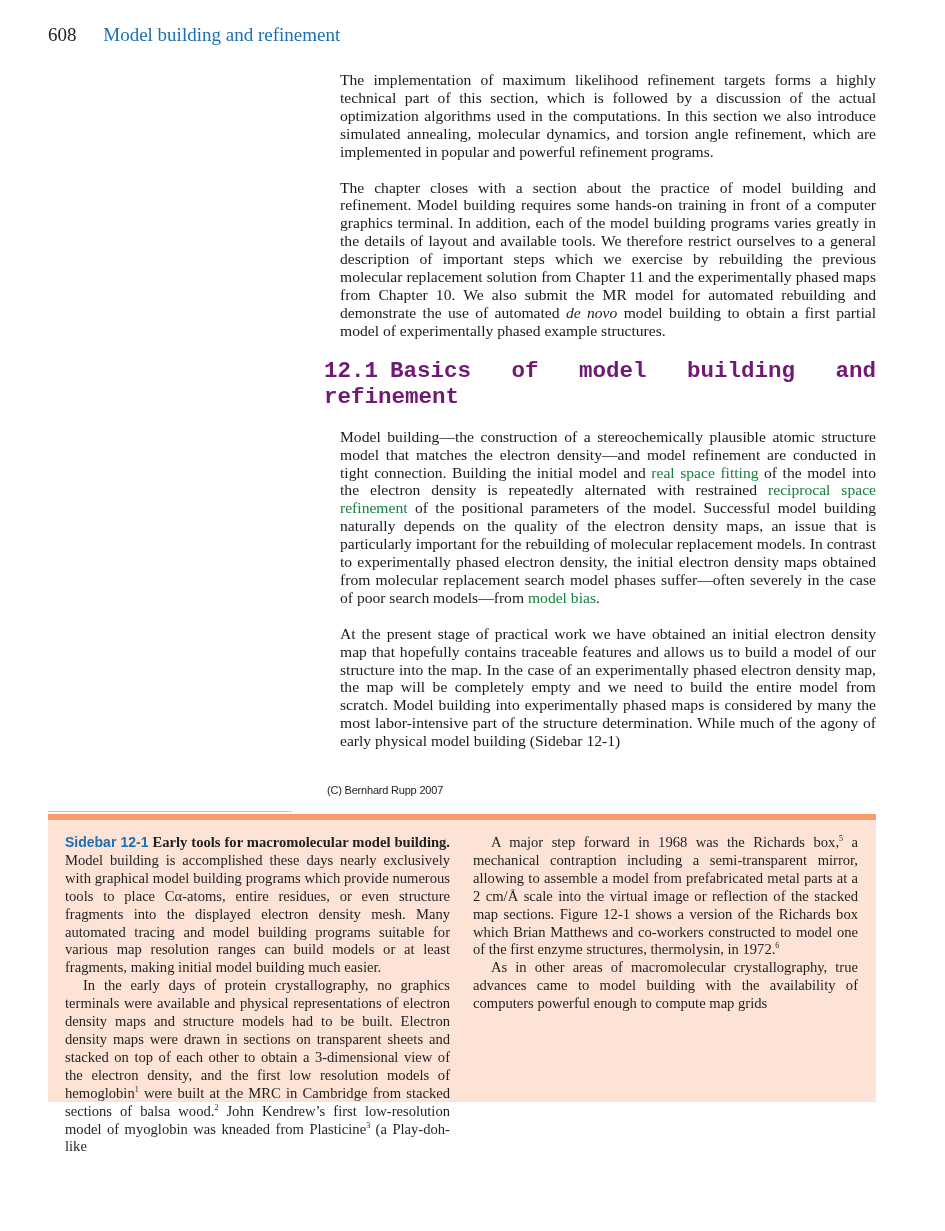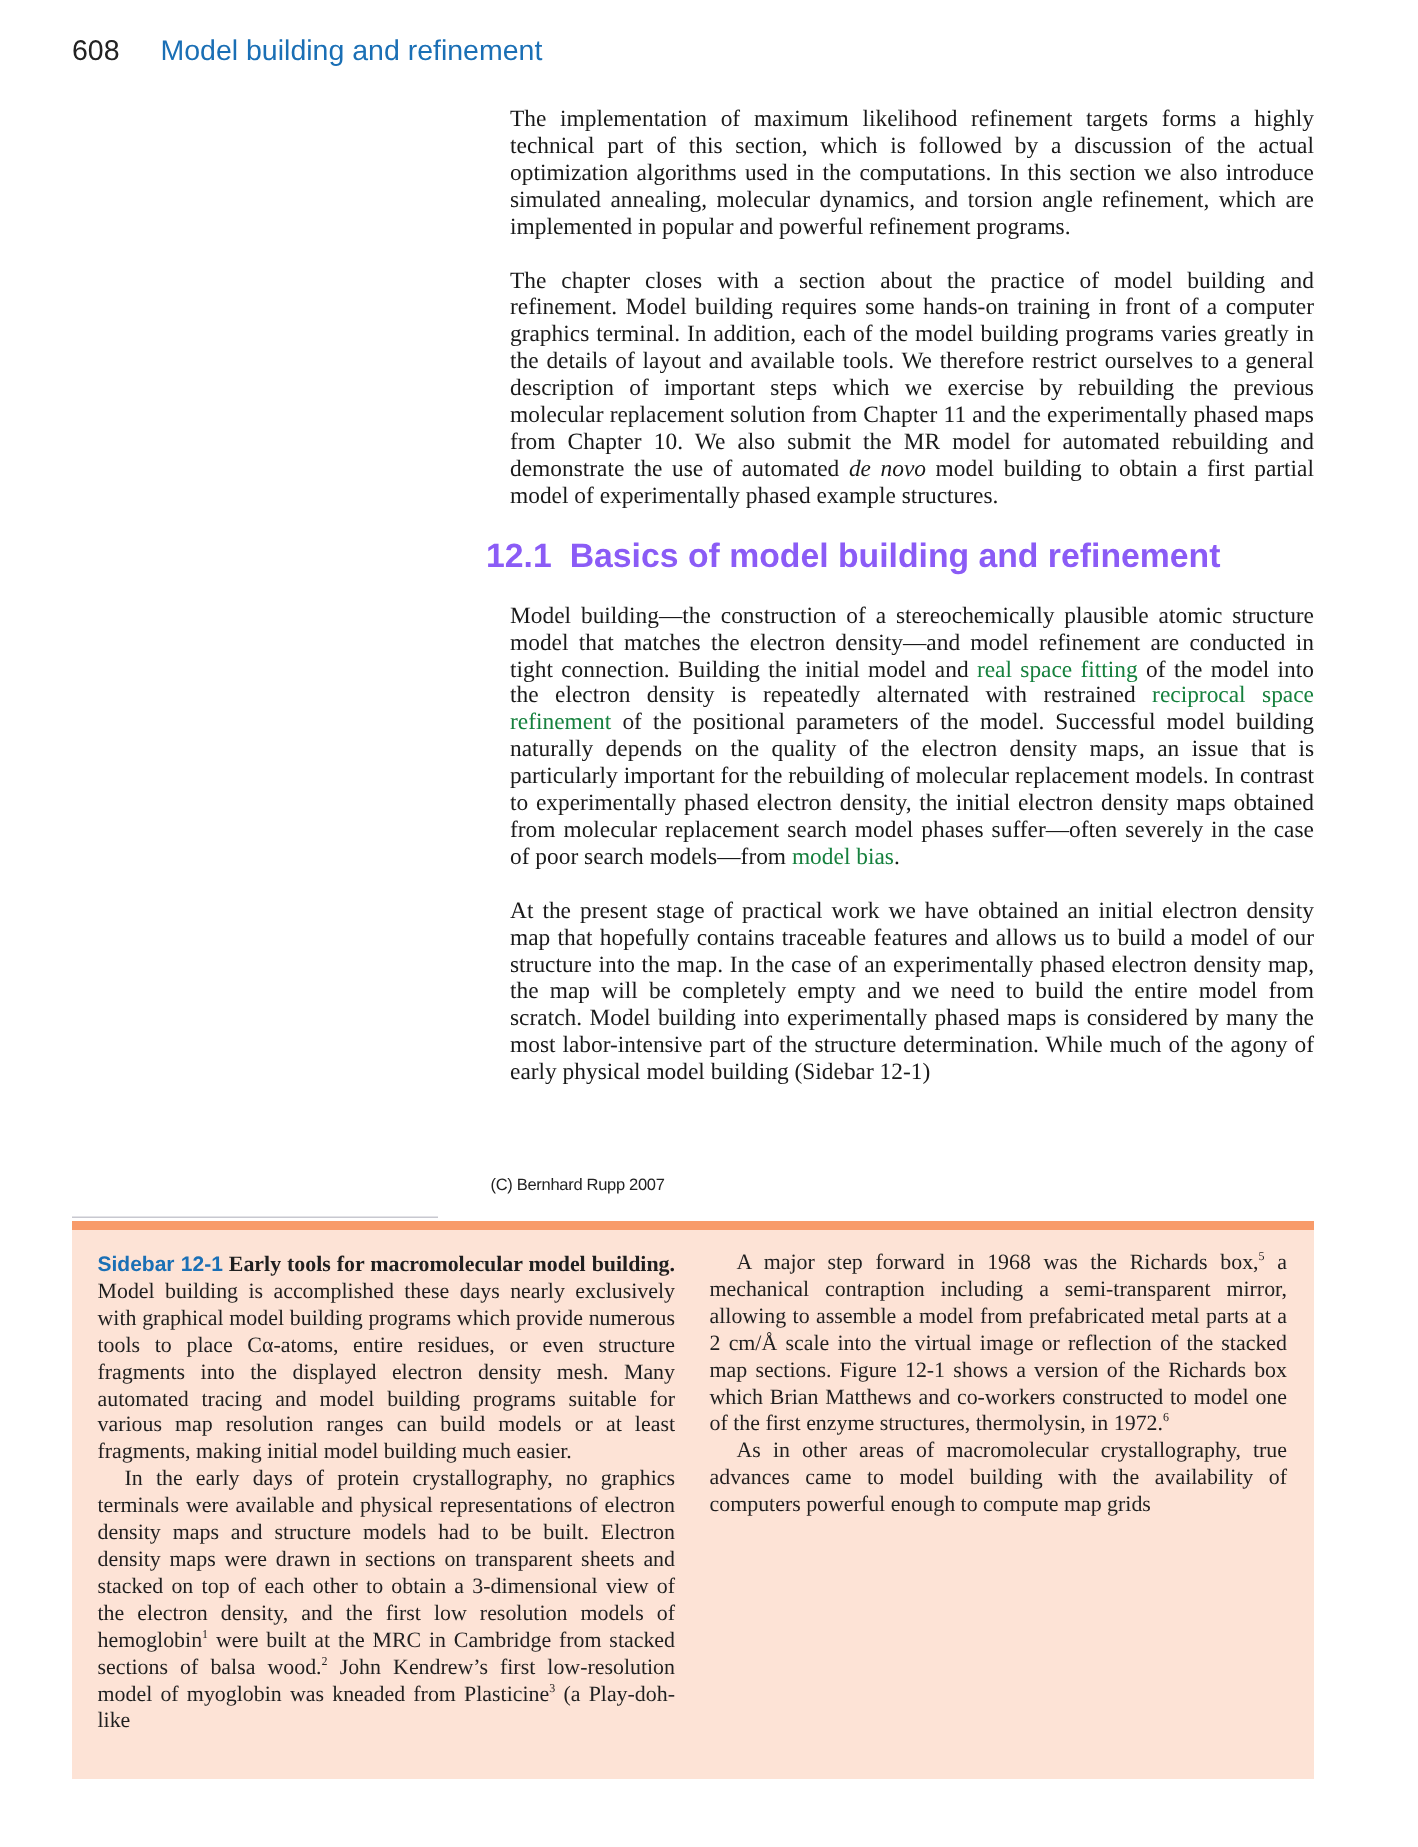--- a/index.html
+++ b/index.html
@@ -1,33 +1,33 @@
 <!DOCTYPE html>
 <html><head>
 <meta charset="utf-8">
 <style>
   html, body { margin: 0; padding: 0; background: #ffffff; }
   body { width: 945px; height: 1231px; position: relative; overflow: hidden;
          font-family: "DejaVu Serif", "Liberation Serif", serif; color: #1a1a1a; }
   .running-head { position: absolute; left: 48px; top: 24px; font-size: 19px;
-                  font-family: Liberation Sans, sans-serif; }
+                  font-family: Liberation Serif, serif; }
   .running-head .pg { color: #222; margin-right: 22px; }
   .running-head .ttl { color: #1a6fb5; }
   .main { position: absolute; left: 324px; top: 71px; width: 552px;
           font-family: "Liberation Serif", serif; font-size: 15.6px; line-height: 17.9px;
           text-align: justify; }
   .main p { margin: 0 0 18px 16px; }
   .link { color: #15803d; }
-  .section-heading { font-family: Liberation Sans, sans-serif; color: #8b5cf6;
+  .section-heading { font-family: Liberation Mono, monospace; color: #701a75;
                      font-size: 22.5px; margin: 12px 0 18px 0; line-height: 26px; }
   .section-heading .num { margin-right: 12px; }
   .copyright { position: absolute; left: 327px; top: 784px; font-family: "Liberation Sans", sans-serif;
                font-size: 11px; color: #222; letter-spacing: -0.2px; }
   .sidebar-rule { position: absolute; left: 48px; top: 811px; width: 244px; height: 1px; background: #c8c8d0; }
-  .sidebar { position: absolute; left: 48px; top: 814px; width: 828px; height: 372px;
+  .sidebar { position: absolute; left: 48px; top: 814px; width: 828px; height: 288px;
              background: #fde3d6; }
   .sidebar .bar { height: 6px; background: #f89b6a; }
   .sidebar .cols { display: flex; padding: 14px 18px 0 17px; gap: 23px; }
   .sidebar .col { width: 385px; font-family: "Liberation Serif", serif; font-size: 14.6px;
                   line-height: 17.9px; text-align: justify; color: #1f1f1f; }
   .sidebar .col p { margin: 0; }
   .sidebar .col p.indent { text-indent: 18px; }
   .sb-label { color: #1a6fb5; font-weight: bold; font-family: "Liberation Sans", sans-serif; font-size: 14px; }
   .sb-title { font-weight: bold; }
   sup { font-size: 8px; line-height: 0; vertical-align: super; }

